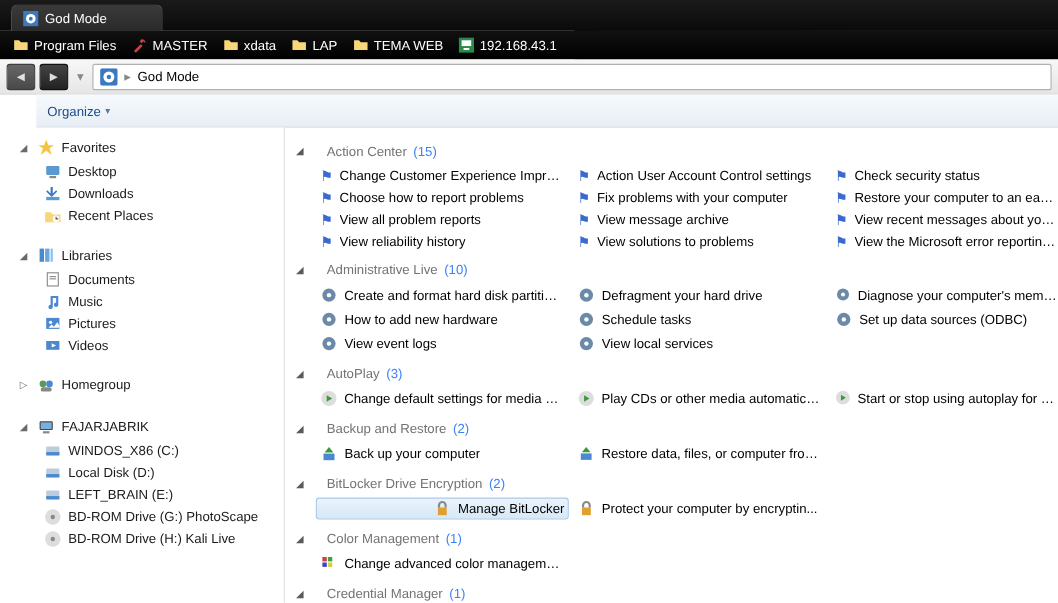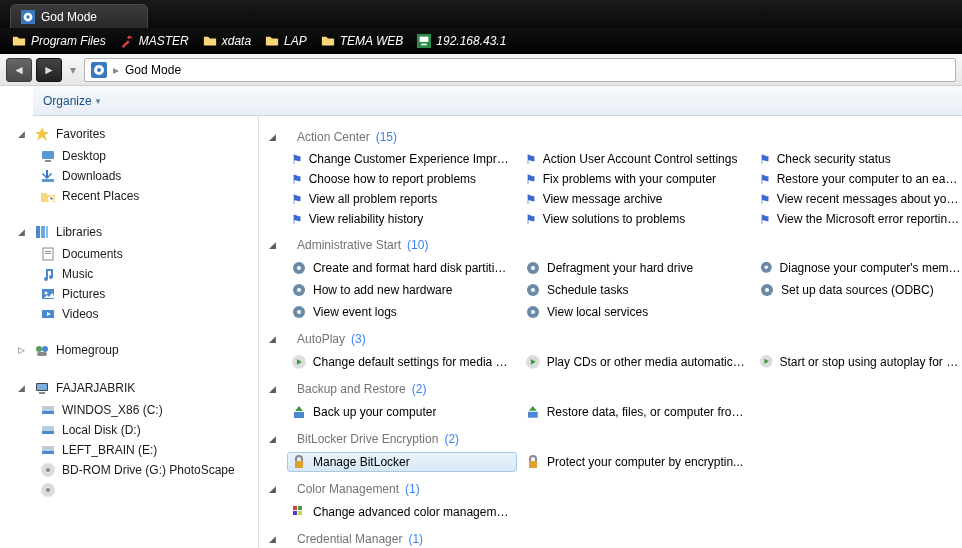--- a/index.html
+++ b/index.html
@@ -6,21 +6,21 @@
 body { width: 962px; height: 548px; overflow: hidden; background: #fff; }
 
 
 .tab-strip { height: 28px; background: linear-gradient(#1a1a1a,#0a0a0a); display:flex; align-items:flex-end; padding-left:10px; position:relative; }
 .tab { display:flex; align-items:center; gap:6px; color:#fff; padding:4px 50px 4px 10px; background:linear-gradient(#3a3a3a,#2a2a2a); border-radius:6px 6px 0 0; height:24px; border:1px solid #4a4a4a; border-bottom:none;}
 .tab .icon-mini { width:14px; height:14px; display:inline-block; }
 .bg-art { position:absolute; right:0; top:0; width:440px; height:54px; background:linear-gradient(90deg,#0a0a0a 0%, #1a2838 30%, #2a3a4a 60%, #3a4a5a 100%); opacity:.95; z-index:-1;}
 
 
 .bookmarks { height:26px; background:linear-gradient(#111,#000); display:flex; align-items:center; gap:14px; padding:0 12px; color:#fff;}
-.bm-item { display:flex; gap:5px; cursor:pointer;font-style:italic; }
+.bm-item { display:flex; gap:5px; cursor:pointer; }
 .bm-icon { width:14px; height:14px; display:inline-block; }
 
 
 .addr-row { height:32px; background:linear-gradient(#f7f7f7,#e6e6e6); border-bottom:1px solid #cfcfcf; display:flex; align-items:center; padding:0 6px; gap:4px;}
 .nav-btn { width:26px; height:24px; background:linear-gradient(#444,#222); border:1px solid #111; border-radius:3px; display:flex; align-items:center; justify-content:center; color:#ddd; cursor:pointer;}
 .nav-btn.disabled { opacity:.8; }
 .nav-drop { width:14px; height:24px; display:flex;align-items:center;justify-content:center;color:#888;}
 .addr-bar { flex:1; height:24px; background:#fff; border:1px solid #b0b0b0; border-radius:2px; display:flex; align-items:center; gap:6px; padding:0 6px;}
 .addr-sep { color:#888; }
 
@@ -42,21 +42,21 @@
 .icon16 { width:16px; height:16px; display:inline-block; flex-shrink:0;}
 
 
 .cat { margin:6px 0 2px 0; }
 .cat-header { display:flex; align-items:center; gap:6px; color:#1e3f8f; font-size:14px; padding:2px 0; cursor:pointer;}
 .cat-header .tri { color:#5a5a5a; }
 .cat-title { color:#737373;margin-left:12px; }
 .cat-count { color:#3b82f6; }
 .grid3 { display:grid; grid-template-columns: 230px 230px 210px; gap:2px 4px; padding:4px 0 2px 18px;}
 .task { display:flex; align-items:center; gap:6px; padding:2px 4px; cursor:pointer; white-space:nowrap; overflow:hidden; text-overflow:ellipsis;}
-.task.selected { background:linear-gradient(#eaf3fb,#d7e8f7); border:1px solid #a8c8e8; border-radius:3px; padding:1px 3px;}
+.task.selected { background:linear-gradient(#eaf3fb,#d7e8f7); border:1px solid #a8c8e8; border-radius:3px; padding:1px 3px;justify-content:flex-end;}
 .flag-icon { color:#3a6ad0; font-size:13px; line-height:1; }
 .tool-icon { width:16px; height:16px; display:inline-block; }
 
 
 svg { display:block; }
 </style>
 </head>
 <body>
 
 <div class="tab-strip">
@@ -305,20 +305,21 @@
           </span>
           <span>BD-ROM Drive (G:) PhotoScape</span>
         </div>
         <div class="nav-item">
           <span class="icon16">
             <svg viewBox="0 0 16 16">
               <circle cx="8" cy="8" r="7" fill="#ddd"></circle>
               <circle cx="8" cy="8" r="2" fill="#888"></circle>
             </svg>
           </span>
+          <span>BD-ROM Drive (H:) Kali Live</span>
         </div>
       </div>
   </div>
 
   <div class="content" id="content">
       <div class="cat">
        <div class="cat-header">
          <span class="tri">◢</span>
          <span class="cat-title">Action Center</span>
          <span class="cat-count">(15)</span>
@@ -370,21 +371,21 @@
           </div>
           <div class="task">
             <span class="flag-icon">⚑</span>
             <span style="overflow:hidden;text-overflow:ellipsis">View the Microsoft error reporting pr...</span>
           </div>
         </div>
      </div>
       <div class="cat">
        <div class="cat-header">
          <span class="tri">◢</span>
-         <span class="cat-title">Administrative Start</span>
+         <span class="cat-title">Administrative Live</span>
          <span class="cat-count">(10)</span>
        </div>
        <div class="grid3">
           <div class="task">
             <span class="tool-icon">
               <svg viewBox="0 0 16 16">
                 <circle cx="8" cy="8" r="6" fill="#6a8aa8"></circle>
                 <circle cx="8" cy="8" r="2" fill="#fff"></circle>
               </svg>
             </span>

